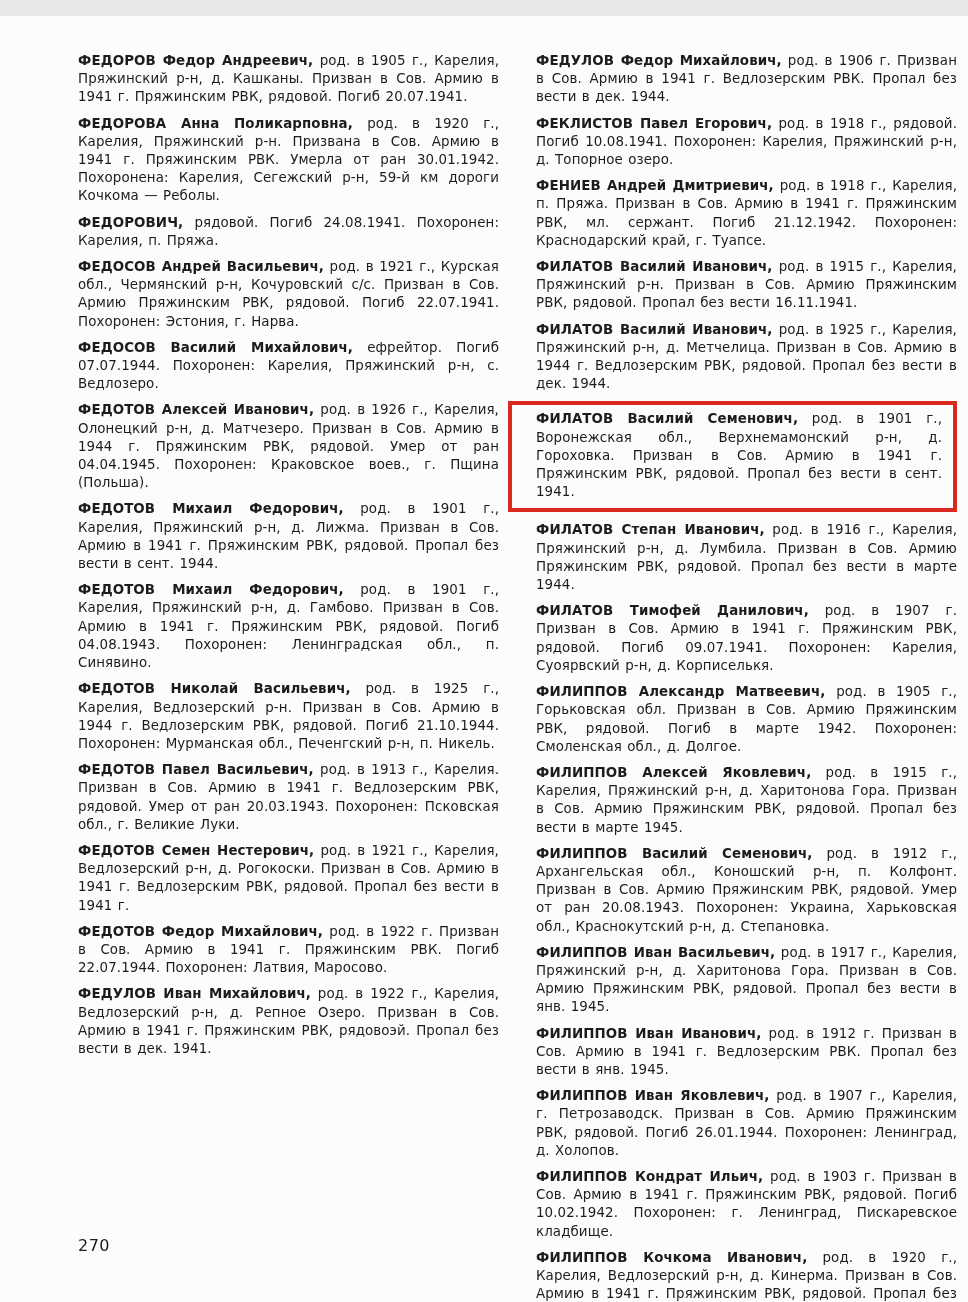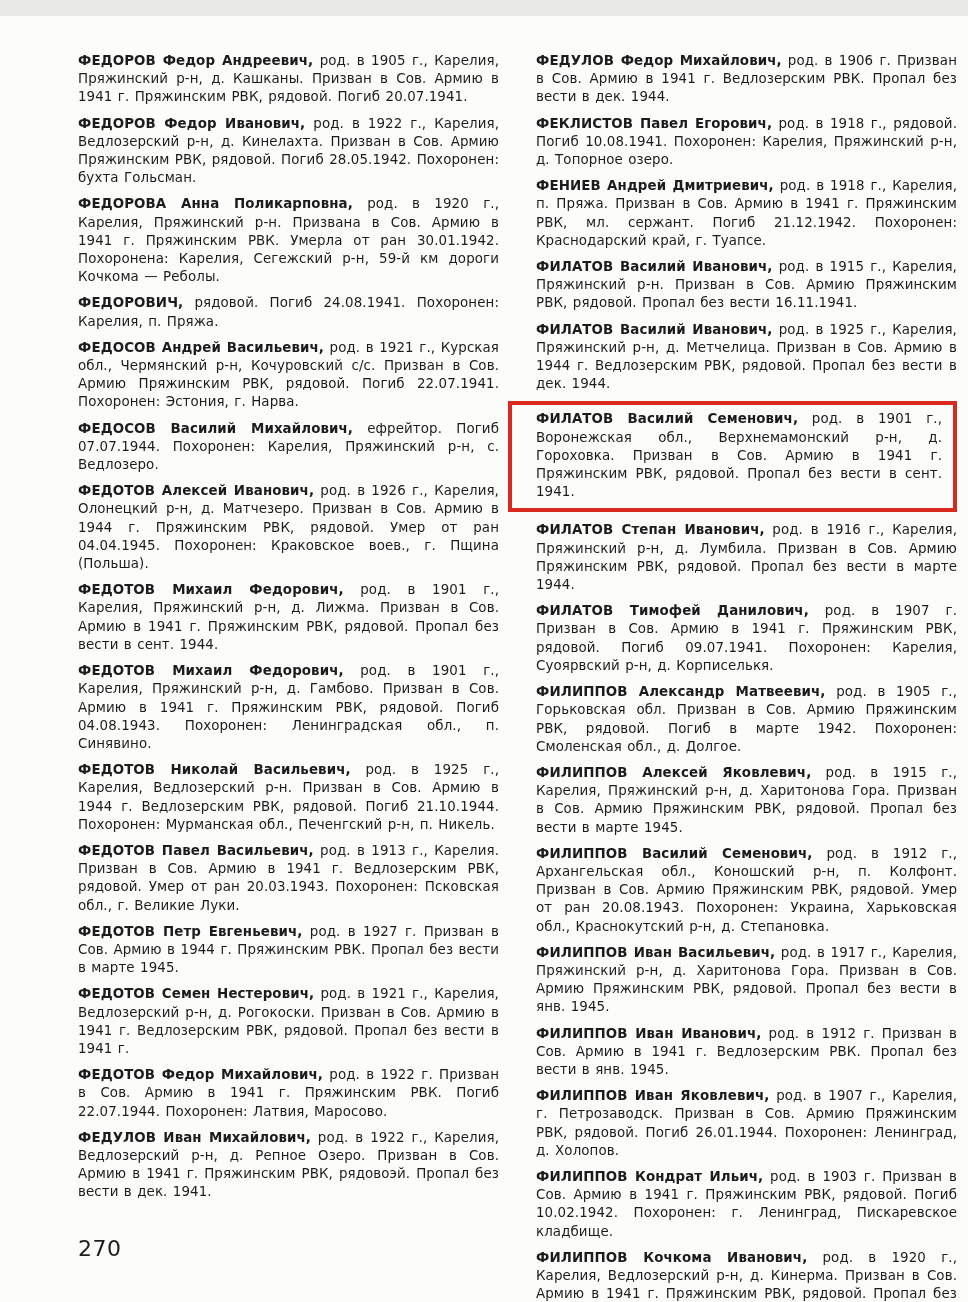--- a/index.html
+++ b/index.html
@@ -40,42 +40,40 @@
     margin: 2px 0 9px -28px;
     padding: 5px 11px 7px 24px;
   }
   .hl-box .entry {
     margin-bottom: 0;
   }
   .pagenum {
     position: absolute;
     left: 78px;
     top: 1220px;
-    font-size: 22px;
+    font-size: 16px;
     color: #1c1c1c;
     letter-spacing: 0.5px;
   }
 </style>
 </head>
 <body>
 
 <div class="sheet">
   <div class="col col-left" id="col-left">
       <p class="entry"><span class="entry-name">ФЕДОРОВ Федор Андреевич,</span><span> род. в 1905 г., Карелия, Пряжинский р-н, д. Кашканы. Призван в Сов. Армию в 1941 г. Пряжинским РВК, рядовой. Погиб 20.07.1941.</span></p>
-      <p class="entry"><span class="entry-name">ФЕДОРОВ Федор Иванович,</span><span> род. в 1922 г., Карелия, Ведлозерский р-н, д. Кинелахта. Призван в Сов. Армию Пряжинским РВК, рядовой. Погиб 28.05.1942. Похоронен: бухта Гольсман.</span></p>
       <p class="entry"><span class="entry-name">ФЕДОРОВА Анна Поликарповна,</span><span> род. в 1920 г., Карелия, Пряжинский р-н. Призвана в Сов. Армию в 1941 г. Пряжинским РВК. Умерла от ран 30.01.1942. Похоронена: Карелия, Сегежский р-н, 59-й км дороги Кочкома — Реболы.</span></p>
       <p class="entry"><span class="entry-name">ФЕДОРОВИЧ,</span><span> рядовой. Погиб 24.08.1941. Похоронен: Карелия, п. Пряжа.</span></p>
       <p class="entry"><span class="entry-name">ФЕДОСОВ Андрей Васильевич,</span><span> род. в 1921 г., Курская обл., Чермянский р-н, Кочуровский с/с. Призван в Сов. Армию Пряжинским РВК, рядовой. Погиб 22.07.1941. Похоронен: Эстония, г. Нарва.</span></p>
       <p class="entry"><span class="entry-name">ФЕДОСОВ Василий Михайлович,</span><span> ефрейтор. Погиб 07.07.1944. Похоронен: Карелия, Пряжинский р-н, с. Ведлозеро.</span></p>
       <p class="entry"><span class="entry-name">ФЕДОТОВ Алексей Иванович,</span><span> род. в 1926 г., Карелия, Олонецкий р-н, д. Матчезеро. Призван в Сов. Армию в 1944 г. Пряжинским РВК, рядовой. Умер от ран 04.04.1945. Похоронен: Краковское воев., г. Пщина (Польша).</span></p>
       <p class="entry"><span class="entry-name">ФЕДОТОВ Михаил Федорович,</span><span> род. в 1901 г., Карелия, Пряжинский р-н, д. Лижма. Призван в Сов. Армию в 1941 г. Пряжинским РВК, рядовой. Пропал без вести в сент. 1944.</span></p>
       <p class="entry"><span class="entry-name">ФЕДОТОВ Михаил Федорович,</span><span> род. в 1901 г., Карелия, Пряжинский р-н, д. Гамбово. Призван в Сов. Армию в 1941 г. Пряжинским РВК, рядовой. Погиб 04.08.1943. Похоронен: Ленинградская обл., п. Синявино.</span></p>
       <p class="entry"><span class="entry-name">ФЕДОТОВ Николай Васильевич,</span><span> род. в 1925 г., Карелия, Ведлозерский р-н. Призван в Сов. Армию в 1944 г. Ведлозерским РВК, рядовой. Погиб 21.10.1944. Похоронен: Мурманская обл., Печенгский р-н, п. Никель.</span></p>
       <p class="entry"><span class="entry-name">ФЕДОТОВ Павел Васильевич,</span><span> род. в 1913 г., Карелия. Призван в Сов. Армию в 1941 г. Ведлозерским РВК, рядовой. Умер от ран 20.03.1943. Похоронен: Псковская обл., г. Великие Луки.</span></p>
-      <p class="entry"><span class="entry-name">ФЕДОТОВ Петр Евгеньевич,</span><span> род. в 1927 г. Призван в Сов. Армию в 1944 г. Пряжинским РВК. Пропал без вести в марте 1945.</span></p>
       <p class="entry"><span class="entry-name">ФЕДОТОВ Семен Нестерович,</span><span> род. в 1921 г., Карелия, Ведлозерский р-н, д. Рогокоски. Призван в Сов. Армию в 1941 г. Ведлозерским РВК, рядовой. Пропал без вести в 1941 г.</span></p>
       <p class="entry"><span class="entry-name">ФЕДОТОВ Федор Михайлович,</span><span> род. в 1922 г. Призван в Сов. Армию в 1941 г. Пряжинским РВК. Погиб 22.07.1944. Похоронен: Латвия, Маросово.</span></p>
       <p class="entry"><span class="entry-name">ФЕДУЛОВ Иван Михайлович,</span><span> род. в 1922 г., Карелия, Ведлозерский р-н, д. Репное Озеро. Призван в Сов. Армию в 1941 г. Пряжинским РВК, рядовоэй. Пропал без вести в дек. 1941.</span></p>
     </div>
   <div class="col col-right" id="col-right">
       <p class="entry"><span class="entry-name">ФЕДУЛОВ Федор Михайлович,</span><span> род. в 1906 г. Призван в Сов. Армию в 1941 г. Ведлозерским РВК. Пропал без вести в дек. 1944.</span></p>
       <p class="entry"><span class="entry-name">ФЕКЛИСТОВ Павел Егорович,</span><span> род. в 1918 г., рядовой. Погиб 10.08.1941. Похоронен: Карелия, Пряжинский р-н, д. Топорное озеро.</span></p>
       <p class="entry"><span class="entry-name">ФЕНИЕВ Андрей Дмитриевич,</span><span> род. в 1918 г., Карелия, п. Пряжа. Призван в Сов. Армию в 1941 г. Пряжинским РВК, мл. сержант. Погиб 21.12.1942. Похоронен: Краснодарский край, г. Туапсе.</span></p>
       <p class="entry"><span class="entry-name">ФИЛАТОВ Василий Иванович,</span><span> род. в 1915 г., Карелия, Пряжинский р-н. Призван в Сов. Армию Пряжинским РВК, рядовой. Пропал без вести 16.11.1941.</span></p>
       <p class="entry"><span class="entry-name">ФИЛАТОВ Василий Иванович,</span><span> род. в 1925 г., Карелия, Пряжинский р-н, д. Метчелица. Призван в Сов. Армию в 1944 г. Ведлозерским РВК, рядовой. Пропал без вести в дек. 1944.</span></p>

